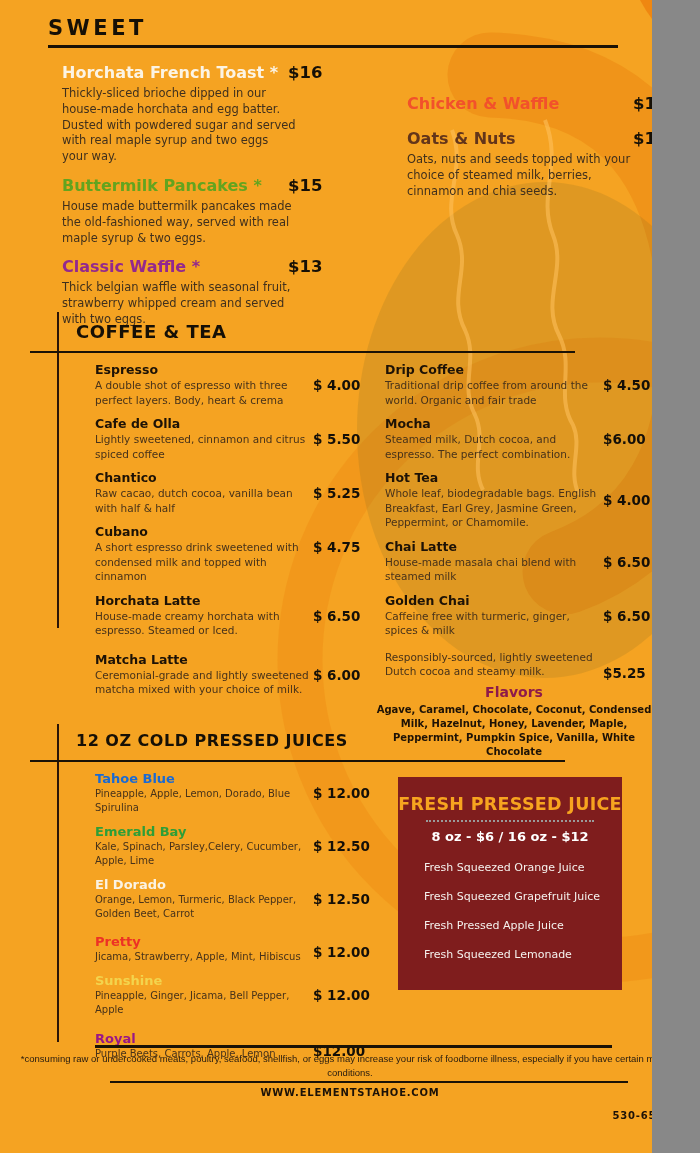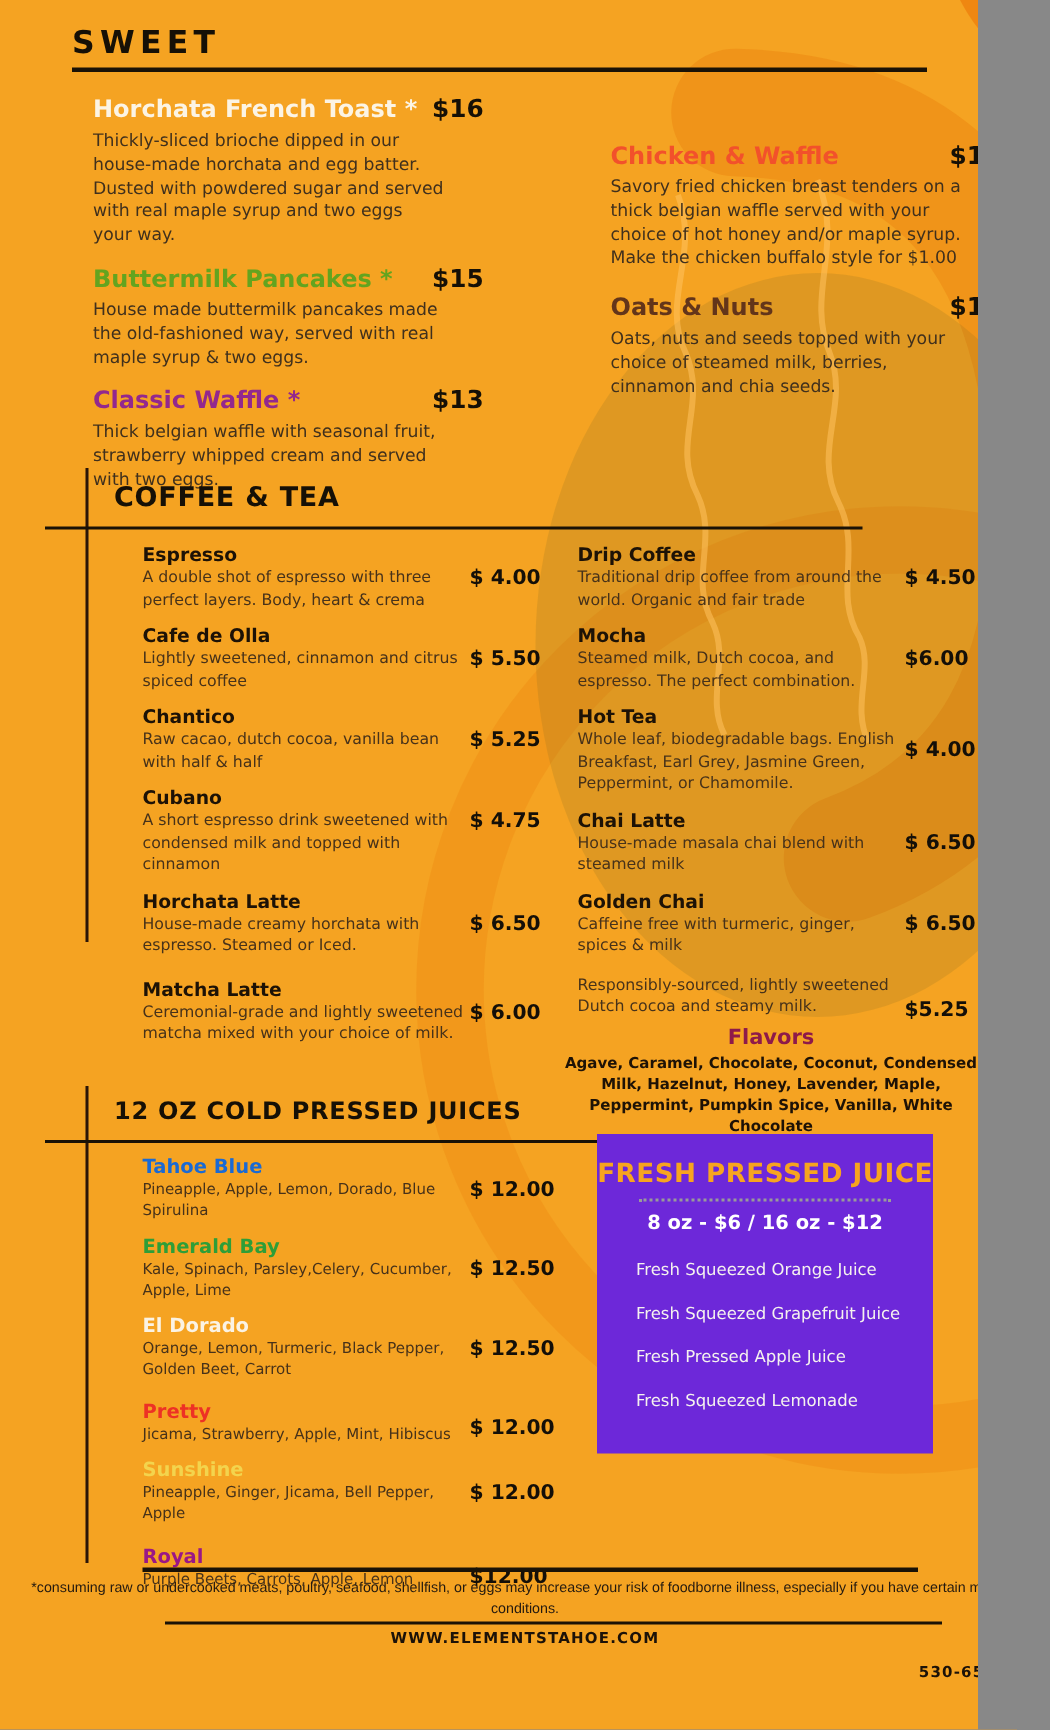--- a/index.html
+++ b/index.html
@@ -39,21 +39,21 @@
   #juices-col .mi{margin-bottom:8px;}
   #juices-col .mi-name{font-size:13px;line-height:17px;}
   #juices-col .mi-desc{font-size:10px;line-height:14px;width:218px;}
 
   
   #flavors{left:366px;top:684px;width:296px;text-align:center;}
   .flavors-title{font-size:14px;font-weight:bold;color:#8E1A4A;margin-bottom:3px;}
   .flavors-text{font-size:10px;font-weight:bold;color:#1e1206;line-height:1.4;}
 
   
-  #fresh-box{left:398px;top:756px;width:224px;height:213px;background:#6d28d9;text-align:center;z-index:1;}
+  #fresh-box{left:398px;top:777px;width:224px;height:213px;background:#7f1d1d;text-align:center;z-index:1;}
   .fb-title{margin-top:17px;font-size:17.5px;font-weight:bold;color:#F7A41F;letter-spacing:.3px;}
   .fb-dots{width:168px;margin:6px auto 0;border-top:2px dotted #9a9a9a;height:0;}
   .fb-sizes{margin-top:7px;font-size:13px;font-weight:bold;color:#ffffff;}
   .fb-items{margin-top:17px;text-align:left;padding-left:26px;}
   .fb-item{font-size:11px;color:#f5f2ee;margin-bottom:16px;}
 
   
   #disclaimer{left:20px;top:1052px;width:660px;text-align:center;font-size:9.5px;
               line-height:1.5;color:#241a10;font-family:"Liberation Sans",sans-serif;}
   #website{left:0;top:1087px;width:700px;text-align:center;font-size:10px;font-weight:bold;letter-spacing:.8px;color:#1c1208;}
@@ -91,21 +91,20 @@
       <div class="sw-name" style="color: rgb(147, 40, 142);">Classic Waffle *</div>
       <div class="sw-price">$13</div>
       <div class="sw-desc">Thick belgian waffle with seasonal fruit, strawberry whipped cream and served with two eggs.</div>
     </div>
   </div>
 
   <div class="sw-col" id="sweet-right">
     <div class="sw-item" style="margin-bottom:14px;">
       <div class="sw-name" style="color: rgb(242, 81, 43);">Chicken &amp; Waffle</div>
       <div class="sw-price">$16</div>
-      <div class="sw-desc">Savory fried chicken breast tenders on a thick belgian waffle served with your choice of hot honey and/or maple syrup. Make the chicken buffalo style for $1.00</div>
     </div>
     <div class="sw-item">
       <div class="sw-name" style="color: rgb(99, 53, 26);">Oats &amp; Nuts</div>
       <div class="sw-price">$11</div>
       <div class="sw-desc">Oats, nuts and seeds topped with your choice of steamed milk, berries, cinnamon and chia seeds.</div>
     </div>
   </div>
 
   <div class="vline" style="left:57px;top:312px;height:316px;"></div>
   <div class="sec-title" id="coffee-title">COFFEE &amp; TEA</div>

